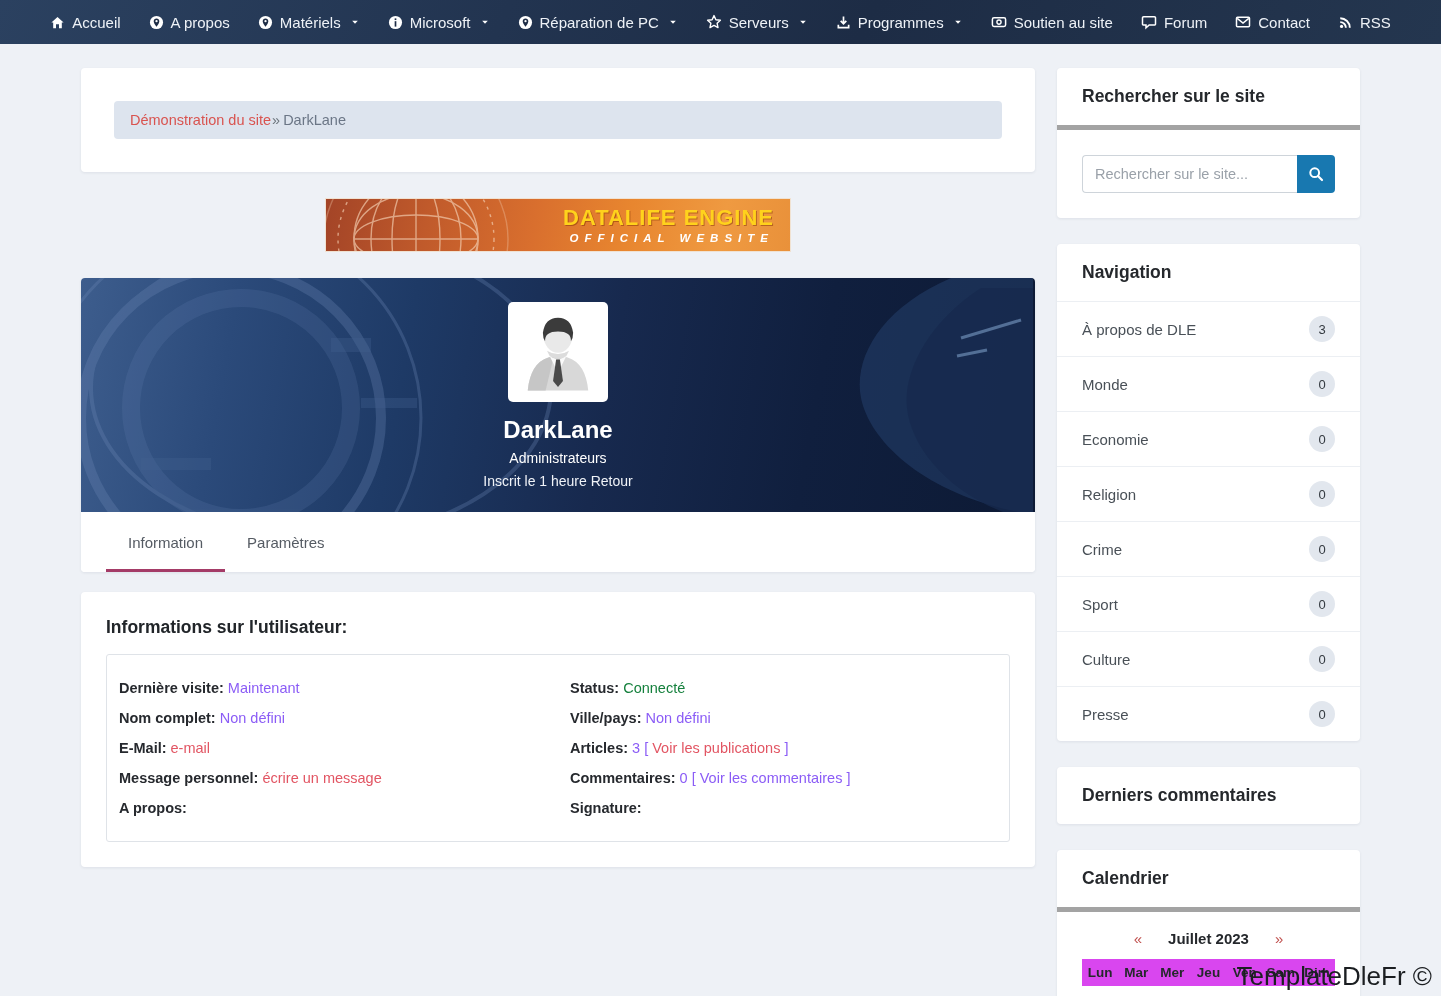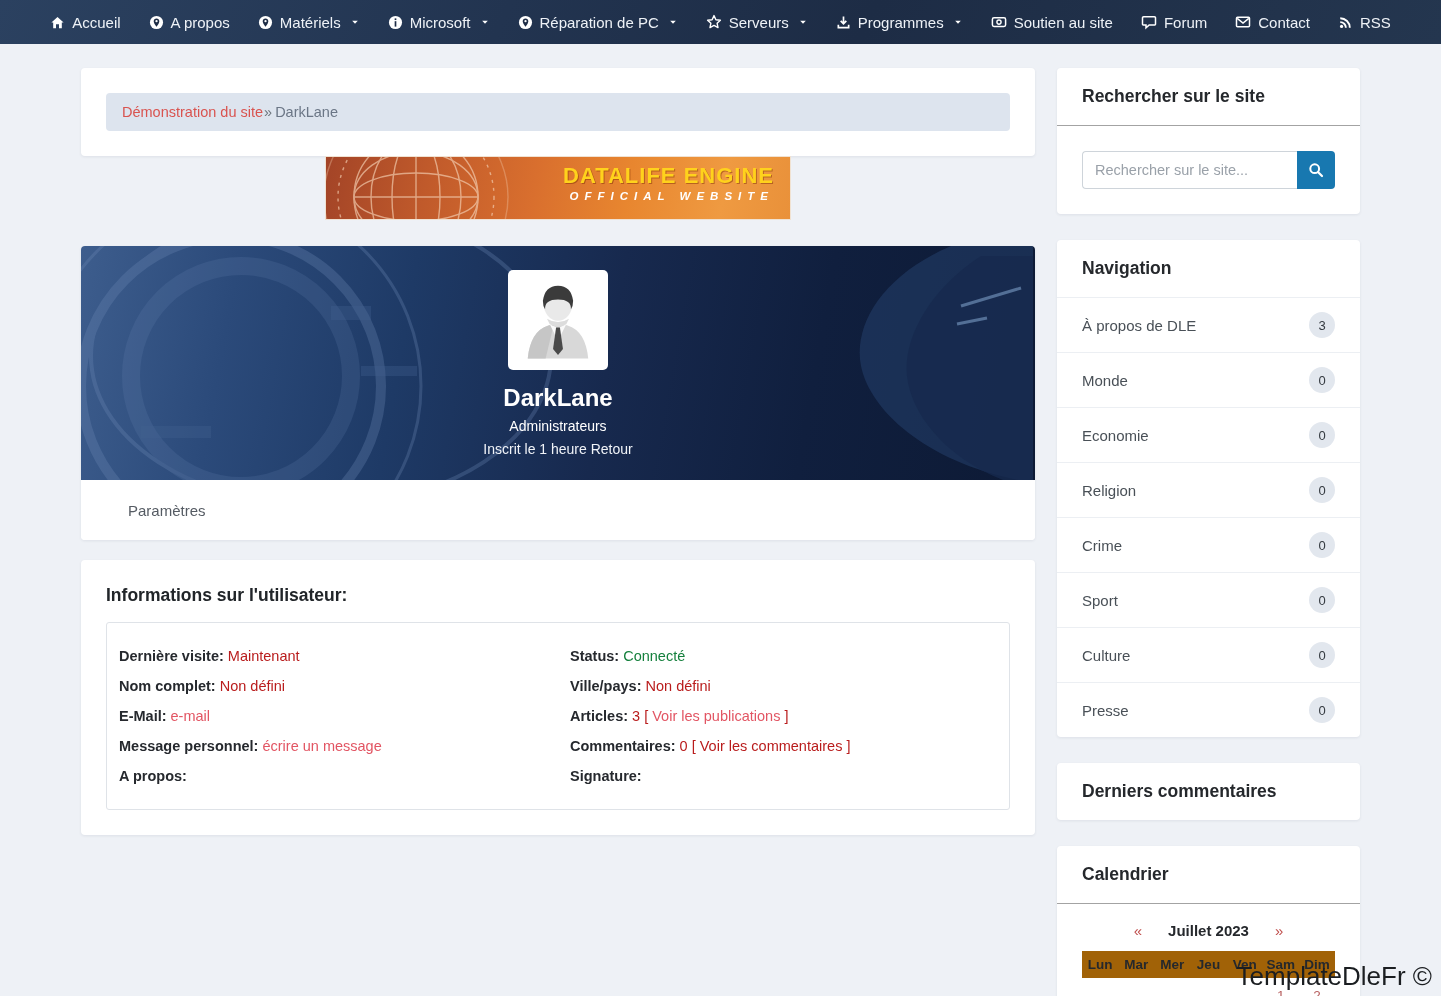--- a/index.html
+++ b/index.html
@@ -19,28 +19,28 @@
   .nav-caret { margin-left:2px; display:flex; }
 
   
   .container { width:1279px; margin:24px auto 0; display:flex; gap:22px; align-items:flex-start; }
   .main-col { width:954px; flex:0 0 954px; }
   .side-col { width:303px; flex:0 0 303px; }
 
   .card { background:#fff; border-radius:4px; box-shadow:0 1px 3px rgba(25,40,70,.08); }
 
   
-  .crumb-card { padding:25px; }
+  .crumb-card { padding:33px; margin-bottom:26px; }
   .crumb-bar { background:#dde4ee; border-radius:4px; padding:11px 16px; font-size:14.5px; }
   .crumb-site { color:#d9534f; cursor:pointer; }
   .crumb-sep { color:#6c757d; margin:0 3px 0 1px; }
   .crumb-current { color:#6b7686; }
 
   
-  .banner { width:466px; height:64px; margin:0 auto 26px; position:relative; overflow:hidden;
+  .banner { width:466px; height:54px; margin:0 auto 26px; position:relative; overflow:hidden;
     background:linear-gradient(100deg,#a34427 0%,#c05a2b 22%,#d96f2e 45%,#e8862f 65%,#ef9a41 85%,#e9913a 100%);
     border:1px solid #f0e2d2; cursor:pointer; }
   .banner-globe { position:absolute; left:-30px; top:-40px; opacity:.8; }
   .banner-text { position:absolute; right:16px; top:7px; text-align:right; }
   .banner-line1 { color:#ffd21c; font-size:22px; font-weight:bold; letter-spacing:1px;
     text-shadow:1px 1px 0 rgba(120,40,0,.45); line-height:24px; }
   .banner-line2 { color:#ffffff; font-size:11.5px; font-weight:bold; letter-spacing:6px; line-height:16px;font-style:italic; }
 
   
   .profile-card { margin-bottom:20px; overflow:hidden; }
@@ -57,28 +57,28 @@
   .tab { position:relative; display:flex; align-items:center; padding:0 22px; font-size:15px; color:#555b63; cursor:pointer; }
   .tab.active .tab-underline { position:absolute; left:0; right:0; bottom:0; height:3px; background:#a43b67; }
 
   
   .info-card { padding:25px; }
   .info-title { font-size:17.5px; font-weight:bold; color:#212529; margin-bottom:16px; }
   .info-box { border:1px solid #dfe3e8; border-radius:3px; padding:18px 0; display:flex; }
   .info-col { width:50%; padding:0 12px; }
   .info-row { line-height:30px; font-size:14.5px; white-space:nowrap; }
   .seg-label { font-weight:bold; color:#26292e; }
-  .seg-muted { color:#b91c1c;margin-top:44px; }
+  .seg-muted { color:#8b5cf6;margin-top:44px; }
   .seg-link { color:#e25563; cursor:pointer;text-align:right; }
   .seg-green { color:#15803d;margin-top:32px; }
 
   
   .side-card { margin-bottom:26px; }
   .side-head { padding:18px 25px; font-size:17.5px; font-weight:bold; color:#25282c; }
-  .side-head.bordered { border-bottom:1px solid #a3a3a3; }
+  .side-head.bordered { border-bottom:5px solid #a3a3a3; }
 
   .search-body { padding:25px; display:flex; }
   .search-input { flex:1; height:38px; border:1px solid #ced4da; border-right:none;
     border-radius:4px 0 0 4px; padding:16px 12px; font-size:14.5px; color:#495057; outline:none;
     font-family:"Liberation Sans", sans-serif; }
   .search-input::placeholder { color:#9aa1a9; }
   .search-btn { width:38px; height:38px; background:#1878b0; border:none; border-radius:0 4px 4px 0;
     display:flex; align-items:center; justify-content:center; cursor:pointer; }
 
   .navlist-row { display:flex; align-items:center; justify-content:space-between;
@@ -86,21 +86,21 @@
   .navlist-label { font-size:15px; color:#495057; }
   .navlist-badge { width:26px; height:26px; border-radius:50%; background:#e2e7ee; color:#343a40;
     font-size:13px; display:flex; align-items:center; justify-content:center; }
 
   
   .cal-body { padding:18px 25px 25px; }
   .cal-nav { display:flex; justify-content:center; align-items:center; gap:26px; margin-bottom:12px; }
   .cal-arrow { color:#c0504e; font-size:15px; cursor:pointer; }
   .cal-month { font-size:15px; font-weight:bold; color:#25282c; }
   .cal-grid { width:100%; border-collapse:collapse; table-layout:fixed; }
-  .cal-grid th { background:#a16207; font-size:13.5px; color:#25282c; padding:6px 0; font-weight:bold; }
+  .cal-grid th { background:#d946ef; font-size:13.5px; color:#25282c; padding:6px 0; font-weight:bold; }
   .cal-grid td { text-align:center; font-size:13.5px; color:#8a8f98; padding:10px 0 2px; }
   .cal-grid td.weekend { color:#b75f5f; }
 
   
   .watermark { position:absolute; right:9px; bottom:4px; font-size:26px; color:#1b1e21; z-index:50; }
 </style>
 </head>
 <body>
 
 <nav class="topnav">
@@ -296,20 +296,24 @@
               <path d="M21 18 q1.5 -11 11 -11 q9.5 0 11 11 q0 4 -1.6 6.2 q0.4 -7.2 -9.4 -7.2 q-9.8 0 -9.4 7.2 q-1.6 -2.2 -1.6 -6.2 Z" fill="#3b3b3b"></path>
               <path d="M24 31 q8 5 16 0 l-2 4 q-6 3 -12 0 Z" fill="#dcdcdc"></path>
             </svg>
           </div>
           <div class="profile-name">DarkLane</div>
           <div class="profile-group">Administrateurs</div>
           <div class="profile-reg">Inscrit le 1 heure Retour</div>
         </div>
       </div>
       <div class="tabs-row" id="profile-tabs">
+          <div class="tab active">
+            <span>Information</span>
+            <span class="tab-underline"></span>
+          </div>
           <div class="tab">
             <span>Paramètres</span>
           </div>
         </div>
     </div>
 
     <div class="card info-card">
       <div class="info-title">Informations sur l'utilisateur:</div>
       <div class="info-box">
         <div class="info-col" id="info-left">

